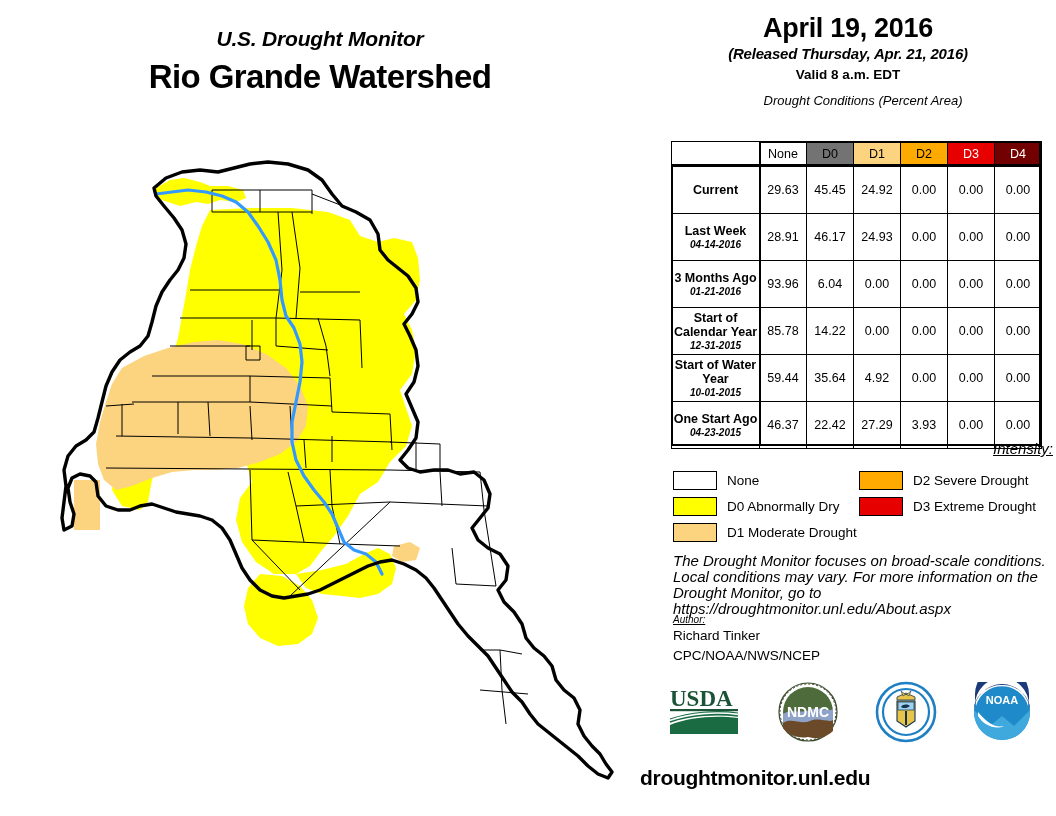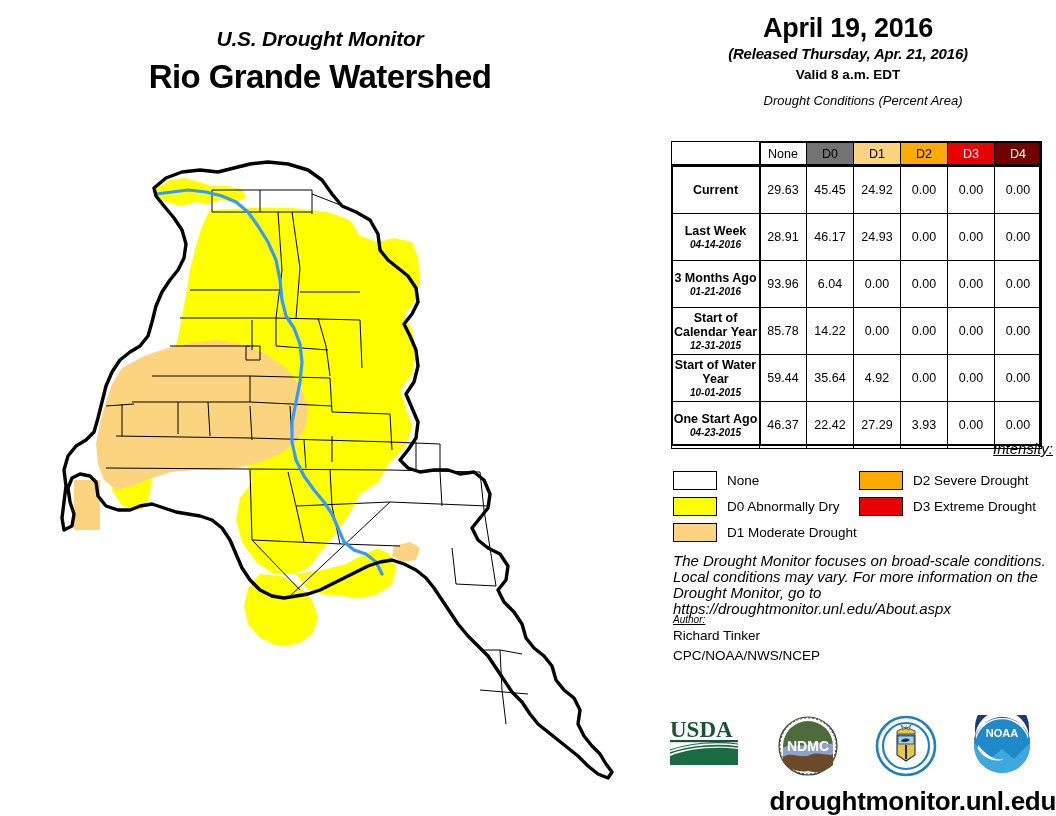--- a/index.html
+++ b/index.html
@@ -225,36 +225,35 @@
   }
   .author-line {
     font-size: 13.5px;
     line-height: 18px;
     margin-top: 2px;
   }
 
   
   #logos {
     position: absolute;
-    left: 10px; top: 715px;
+    left: 10px; top: 676px;
     width: 400px;
     height: 72px;
     display: flex;
-    align-items: flex-start;
+    align-items: center;
     justify-content: space-around;
   }
   #site-url {
     position: absolute;
     left: 0; top: 766px;
     width: 416px;
-    text-align: right;
-    font-size: 26px;
+    text-align: left;
+    font-size: 21px;
     font-weight: bold;
     letter-spacing: -0.3px;
-    margin-top: 20px;
   }
 </style>
 </head>
 <body>
 
 <div id="left-panel">
 
   <div id="title-block">
     <div id="subtitle-usdm">U.S. Drought Monitor</div>
     <div id="title-main">Rio Grande Watershed</div>

